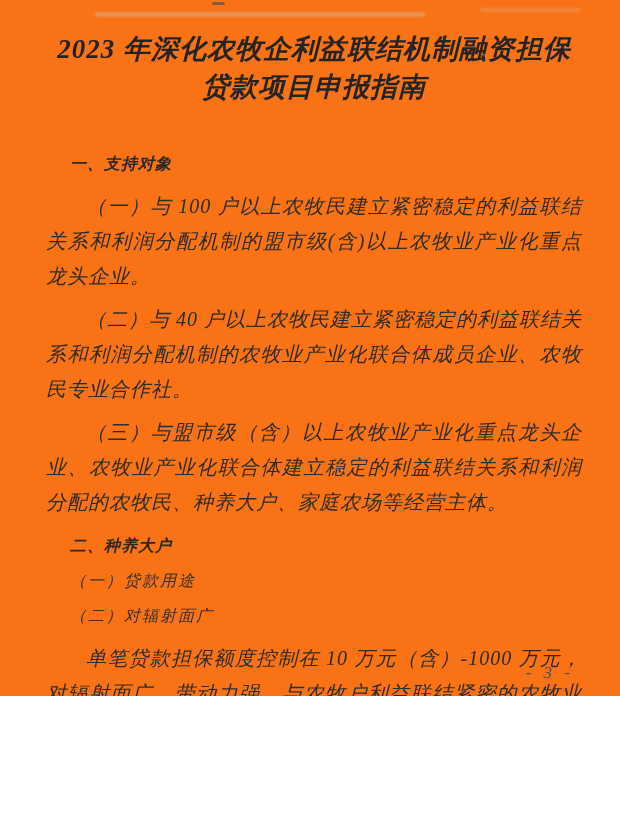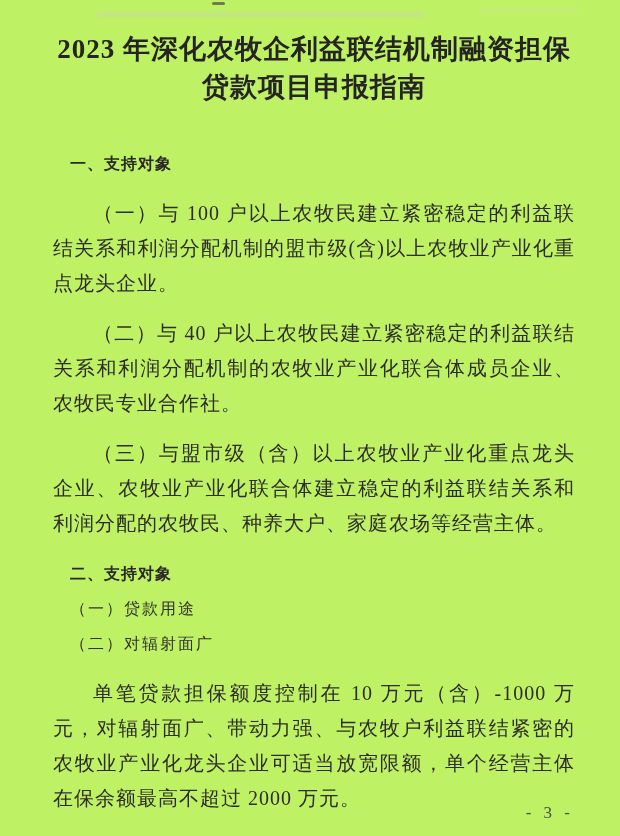--- a/index.html
+++ b/index.html
@@ -1,23 +1,24 @@
 <!DOCTYPE html>
 <html><head>
 <meta charset="utf-8">
 <style>
   html, body { margin: 0; padding: 0; }
   .page {
     position: relative;
     width: 620px;
-    height: 836px;
-    background: #bef264;
+    height: 696px;
+    background: #f97316;
     overflow: hidden;
     font-family: "Liberation Serif", "DejaVu Serif", serif;
     color: #2e2c29;
+    font-style: italic;
   }
   
   .artifact-dash {
     position: absolute; left: 212px; top: 2px;
     width: 13px; height: 3px;
     background: #55534e; border-radius: 2px; opacity: .75;
   }
   .artifact-smudge {
     position: absolute; left: 95px; top: 12px;
     width: 330px; height: 5px;
@@ -52,21 +53,21 @@
   .section-heading {
     margin: 0;
     font-family: "Liberation Sans", "DejaVu Sans", sans-serif;
     font-weight: bold;
     font-size: 16px;
     line-height: 35px;
     text-indent: 2em;
     color: #2a2926;
   }
   .para {
-    margin: 15px;
+    margin: 8px;
     text-align: justify;
     text-indent: 2em;
   }
   .subheading {
     margin: 0;
     font-size: 16px;
     line-height: 35px;
     text-indent: 2em;
     letter-spacing: 2px;
     color: #34322e;
@@ -99,21 +100,21 @@
     <div class="body-text">
 
       <p class="section-heading">一、支持对象</p>
 
       <p class="para">（一）与 100 户以上农牧民建立紧密稳定的利益联结关系和利润分配机制的盟市级(含)以上农牧业产业化重点龙头企业。</p>
 
       <p class="para">（二）与 40 户以上农牧民建立紧密稳定的利益联结关系和利润分配机制的农牧业产业化联合体成员企业、农牧民专业合作社。</p>
 
       <p class="para">（三）与盟市级（含）以上农牧业产业化重点龙头企业、农牧业产业化联合体建立稳定的利益联结关系和利润分配的农牧民、种养大户、家庭农场等经营主体。</p>
 
-      <p class="section-heading">二、支持对象</p>
+      <p class="section-heading">二、种养大户</p>
 
       <p class="subheading">（一）贷款用途</p>
 
 
       <p class="subheading">（二）对辐射面广</p>
 
       <p class="para">单笔贷款担保额度控制在 10 万元（含）-1000 万元，对辐射面广、带动力强、与农牧户利益联结紧密的农牧业产业化龙头企业可适当放宽限额，单个经营主体在保余额最高不超过 2000 万元。</p>
 
     </div>
   </div>

